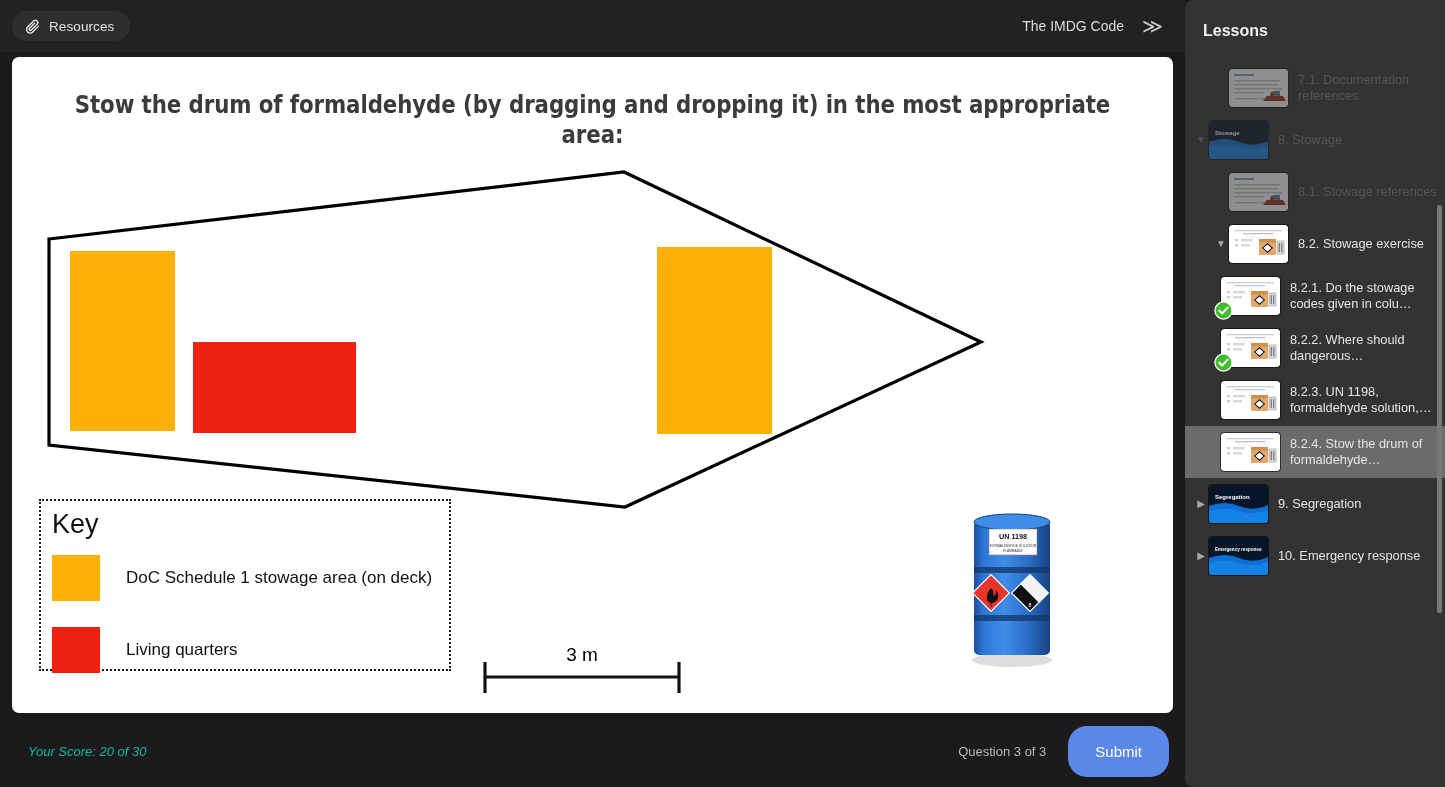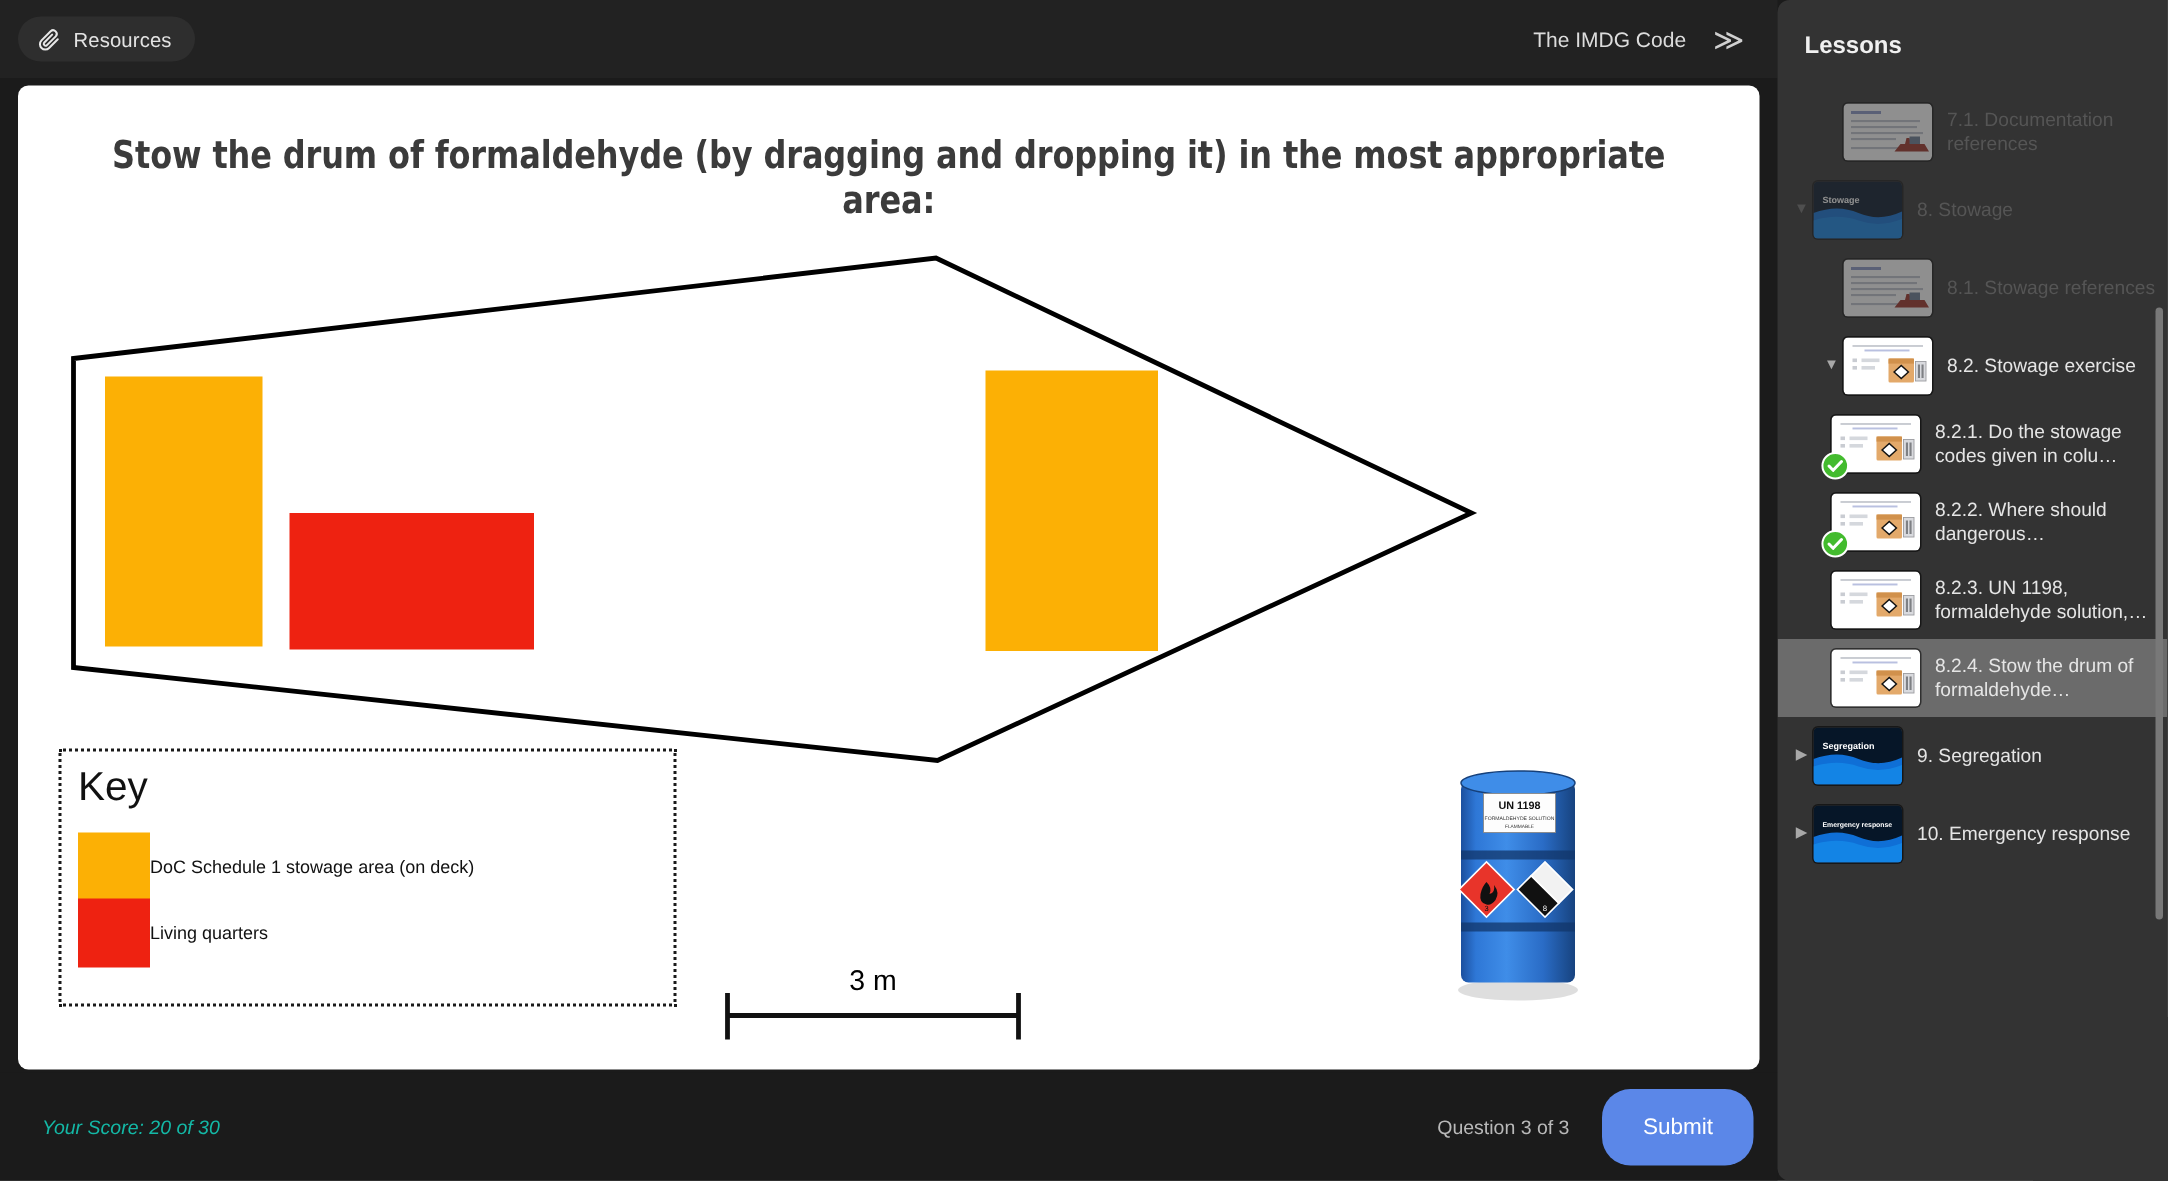--- a/index.html
+++ b/index.html
@@ -111,21 +111,21 @@
     background: #fff;
   }
   #key-title {
     position: absolute;
     left: 11px; top: 8px;
     font-size: 27px;
     color: #111;
   }
   .key-row { position: absolute; left: 11px; display: flex; align-items: center; }
   .key-swatch { width: 48px; height: 46px; }
-  .key-label { font-size: 12px; color: #111; white-space: nowrap; }
+  .key-label { margin-left: 26px; font-size: 17px; color: #111; white-space: nowrap; }
 
   
   #drum { position: absolute; left: 950px; top: 446px; width: 100px; height: 170px; cursor: grab; }
 
   
   #lessons {
     width: 260px; height: 787px;
     background: #333333;
     border-radius: 8px 0 0 8px;
     position: relative;
@@ -273,21 +273,21 @@
                     font-size:19px;color:#000000;">3 m</div>
 
         <div id="key-box">
           <div id="key-title">Key</div>
 
           <div class="key-row" style="top:54px;">
             <div class="key-swatch" style="background:#FCB005;"></div>
             <div class="key-label">DoC Schedule 1 stowage area (on deck)</div>
           </div>
 
-          <div class="key-row" style="top:98px;">
+          <div class="key-row" style="top:126px;">
             <div class="key-swatch" style="background:#EE2211;"></div>
             <div class="key-label">Living quarters</div>
           </div>
         </div>
 
         <svg id="drum" viewBox="0 0 100 170">
           <defs>
             <linearGradient id="drumG" x1="0" y1="0" x2="1" y2="0">
               <stop offset="0" stop-color="#1b4f9e"></stop>
               <stop offset="0.13" stop-color="#2e77d6"></stop>

